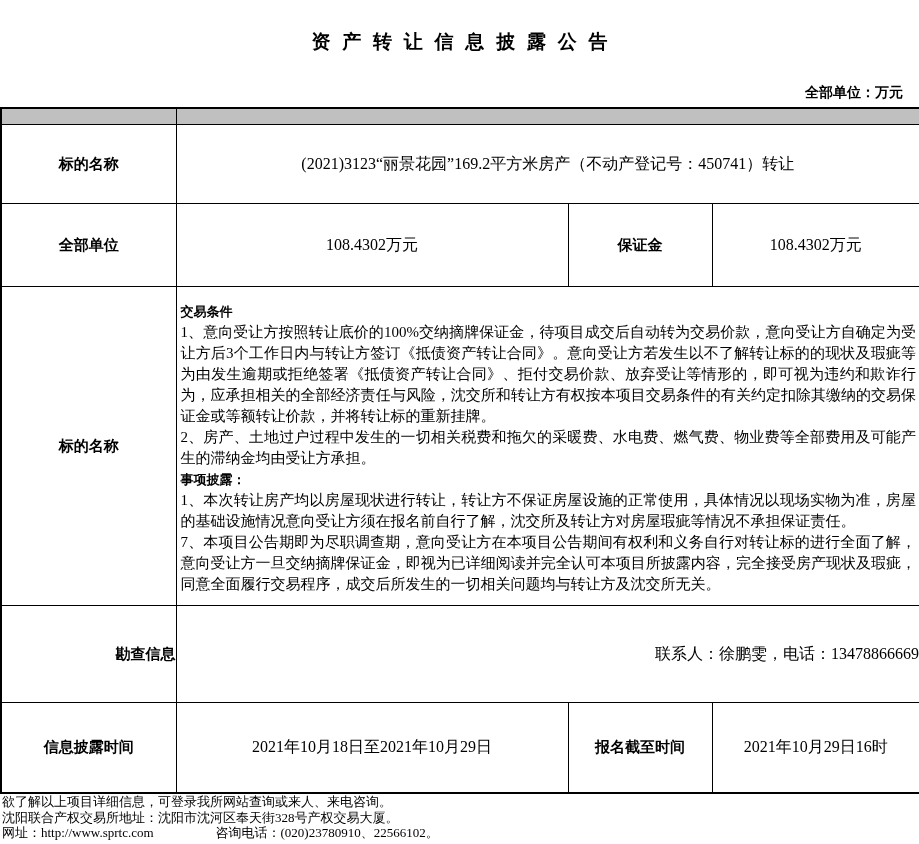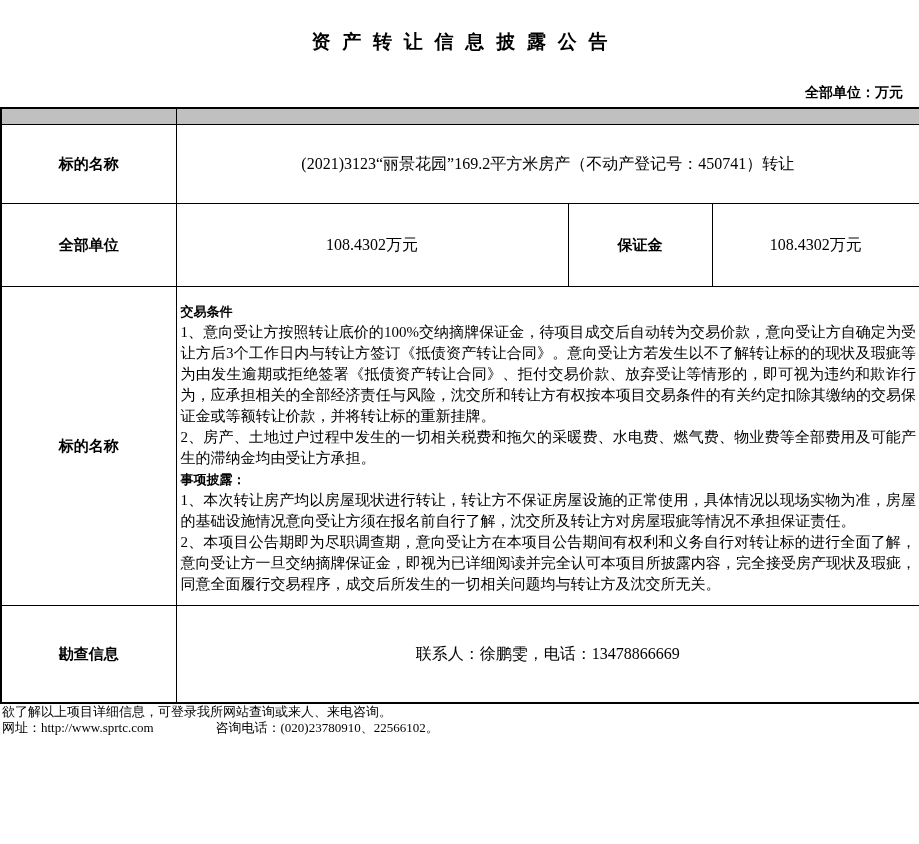--- a/index.html
+++ b/index.html
@@ -48,21 +48,21 @@
     overflow: hidden;
   }
   col.c1 { width: 175px; }
   col.c2 { width: 392px; }
   col.c3 { width: 144px; }
   col.c4 { width: 208px; }
   tr.r-band  td { height: 15px; background: #c0c0c0; }
   tr.r-name  td { height: 78px; }
   tr.r-price td { height: 82px; }
   tr.r-desc  td { height: 318px; }
-  tr.r-survey td { height: 96px; }
+  tr.r-survey td { height: 96px; text-align: right; }
   tr.r-dates td { height: 89px; }
   .label-cell {
     text-align: center;
     font-family: "Liberation Sans", sans-serif;
     font-weight: bold;
     font-size: 15px;
   }
   .value-cell {
     text-align: center;
     font-family: "Liberation Serif", serif;
@@ -131,31 +131,38 @@
 
     <tr class="r-desc">
       <td class="label-cell">标的名称</td>
       <td colspan="3" class="desc-cell">
         <div class="desc-inner">
           <div class="desc-heading">交易条件</div>
           <div class="desc-para">1、意向受让方按照转让底价的100%交纳摘牌保证金，待项目成交后自动转为交易价款，意向受让方自确定为受让方后3个工作日内与转让方签订《抵债资产转让合同》。意向受让方若发生以不了解转让标的的现状及瑕疵等为由发生逾期或拒绝签署《抵债资产转让合同》、拒付交易价款、放弃受让等情形的，即可视为违约和欺诈行为，应承担相关的全部经济责任与风险，沈交所和转让方有权按本项目交易条件的有关约定扣除其缴纳的交易保证金或等额转让价款，并将转让标的重新挂牌。</div>
           <div class="desc-para">2、房产、土地过户过程中发生的一切相关税费和拖欠的采暖费、水电费、燃气费、物业费等全部费用及可能产生的滞纳金均由受让方承担。</div>
           <div class="desc-heading">事项披露：</div>
           <div class="desc-para">1、本次转让房产均以房屋现状进行转让，转让方不保证房屋设施的正常使用，具体情况以现场实物为准，房屋的基础设施情况意向受让方须在报名前自行了解，沈交所及转让方对房屋瑕疵等情况不承担保证责任。</div>
-          <div class="desc-para">2、本项目公告期即为尽职调查期，意向受让方在本项目公告期间有权利和义务自行对转让标的进行全面了解，意向受让方一旦交纳摘牌保证金，即视为已详细阅读并完全认可本项目所披露内容，完全接受房产现状及瑕疵，同意全面履行交易程序，成交后所发生的一切相关问题均与转让方及沈交所无关。</div>
+          <div class="desc-para">7、本项目公告期即为尽职调查期，意向受让方在本项目公告期间有权利和义务自行对转让标的进行全面了解，意向受让方一旦交纳摘牌保证金，即视为已详细阅读并完全认可本项目所披露内容，完全接受房产现状及瑕疵，同意全面履行交易程序，成交后所发生的一切相关问题均与转让方及沈交所无关。</div>
         </div>
       </td>
     </tr>
 
     <tr class="r-survey">
       <td class="label-cell">勘查信息</td>
       <td colspan="3" class="value-cell">联系人：徐鹏雯，电话：13478866669</td>
     </tr>
 
+    <tr class="r-dates">
+      <td class="label-cell">信息披露时间</td>
+      <td class="value-cell">2021年10月18日至2021年10月29日</td>
+      <td class="label-cell">报名截至时间</td>
+      <td class="value-cell">2021年10月29日16时</td>
+    </tr>
   </tbody>
     </table>
 
   <div class="footer">
     <div class="footer-line">欲了解以上项目详细信息，可登录我所网站查询或来人、来电咨询。</div>
+    <div class="footer-line">沈阳联合产权交易所地址：沈阳市沈河区奉天街328号产权交易大厦。</div>
     <div class="footer-line"><span>网址：http://www.sprtc.com</span><span class="footer-gap"></span><span>咨询电话：(020)23780910、22566102。</span></div>
   </div>
 
 </div>
 
 </body></html>

